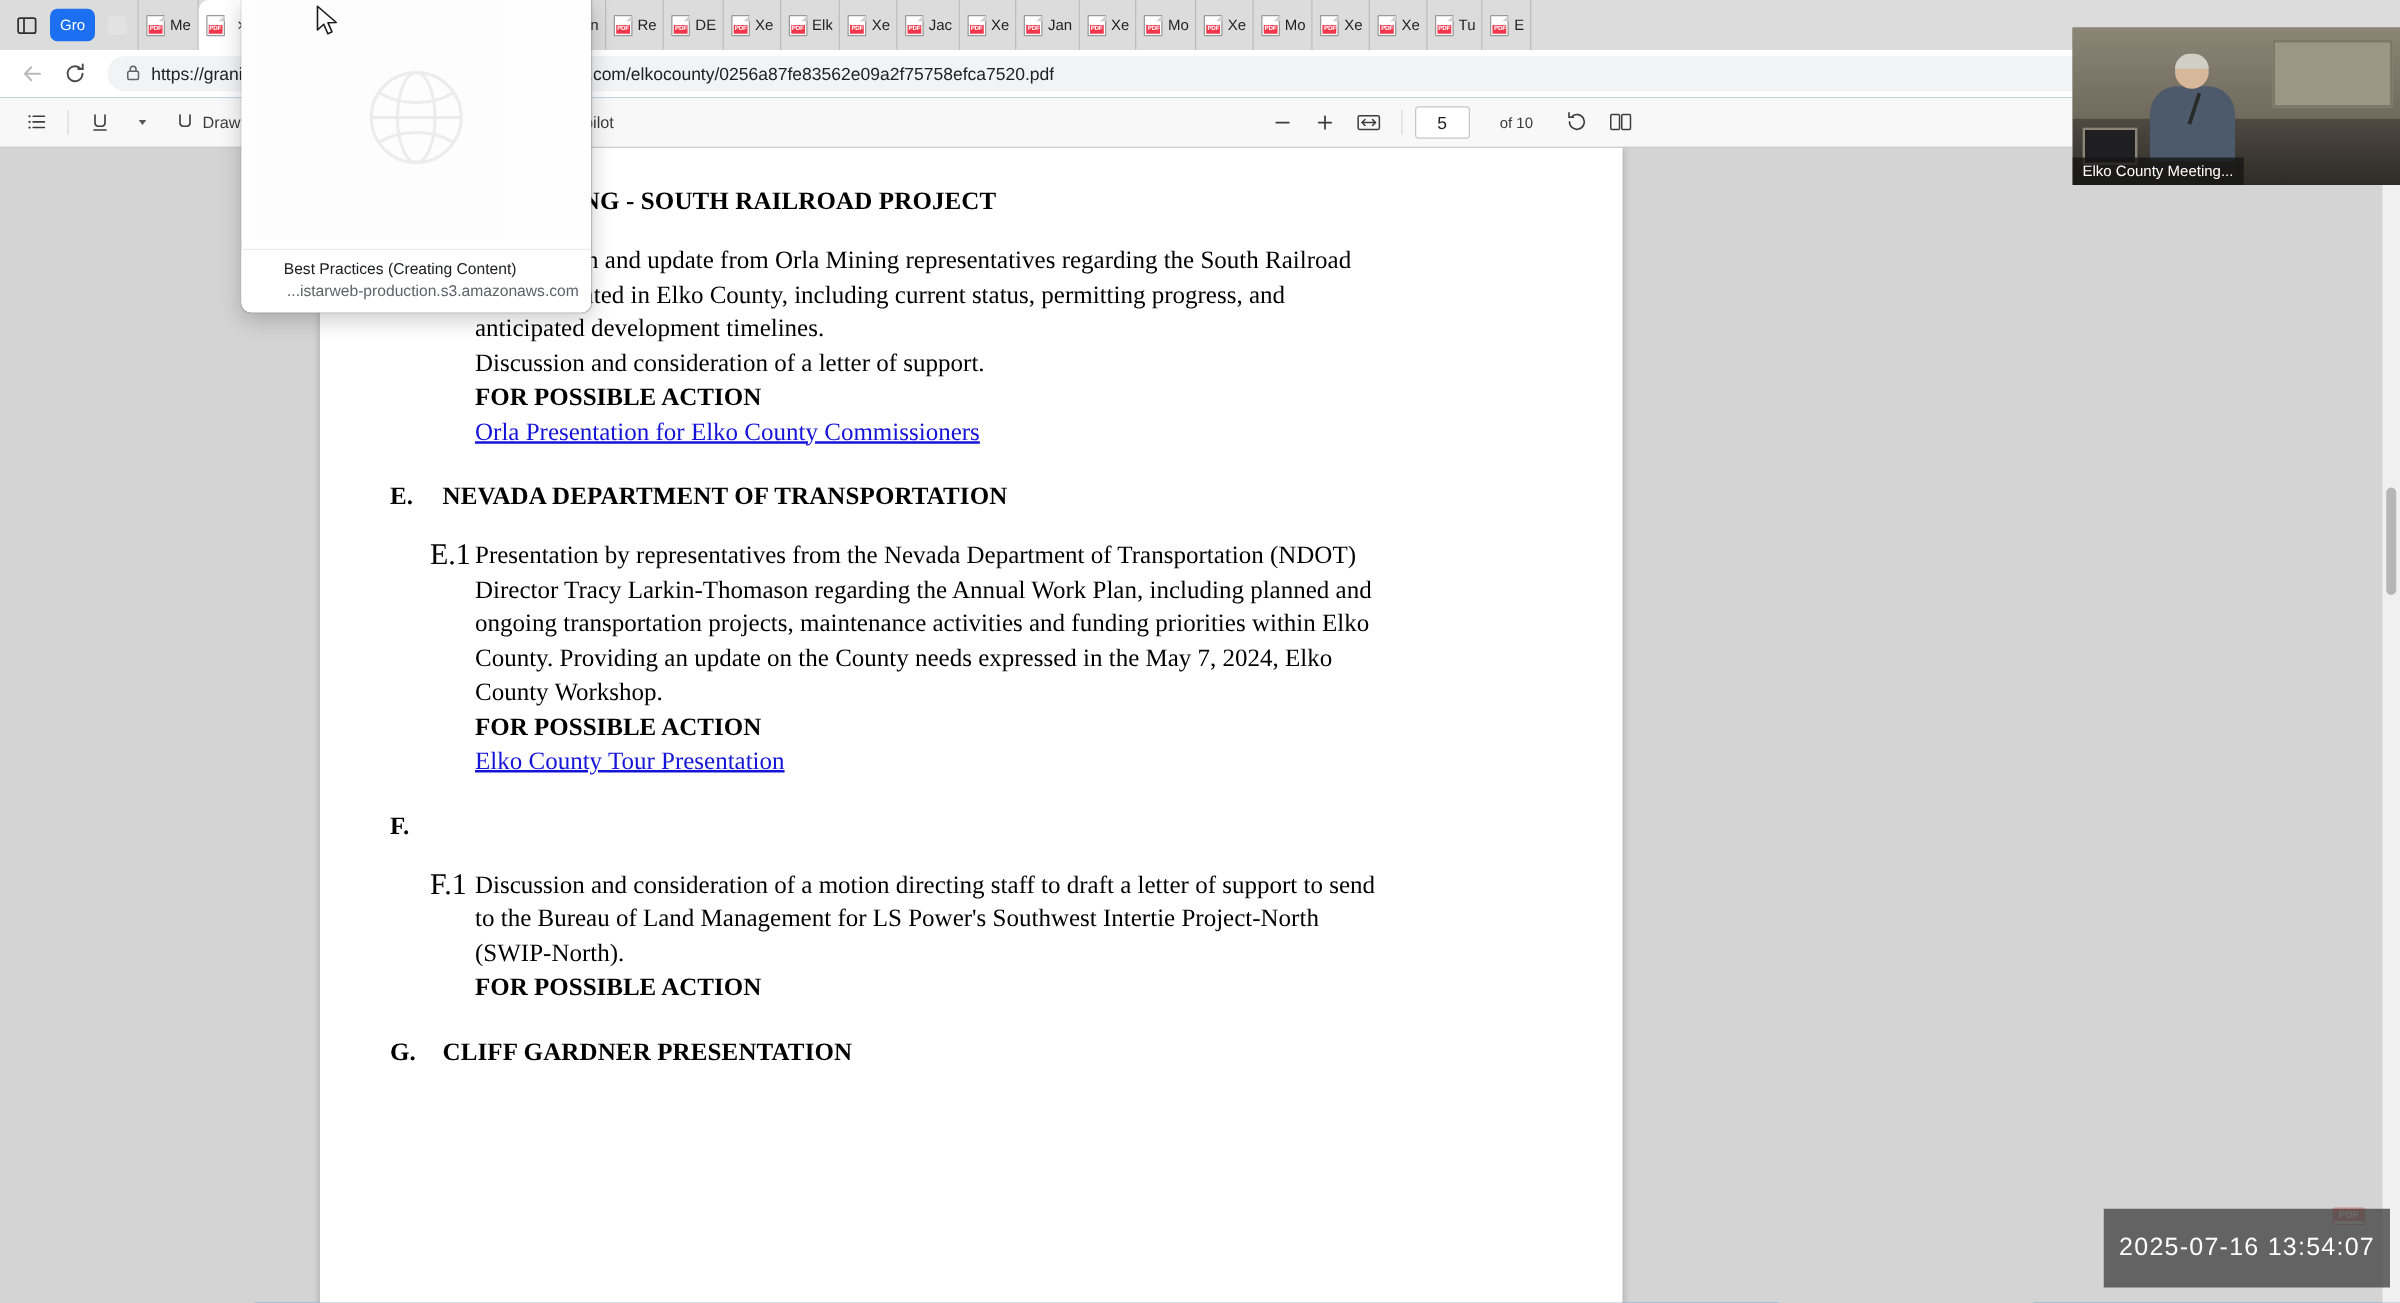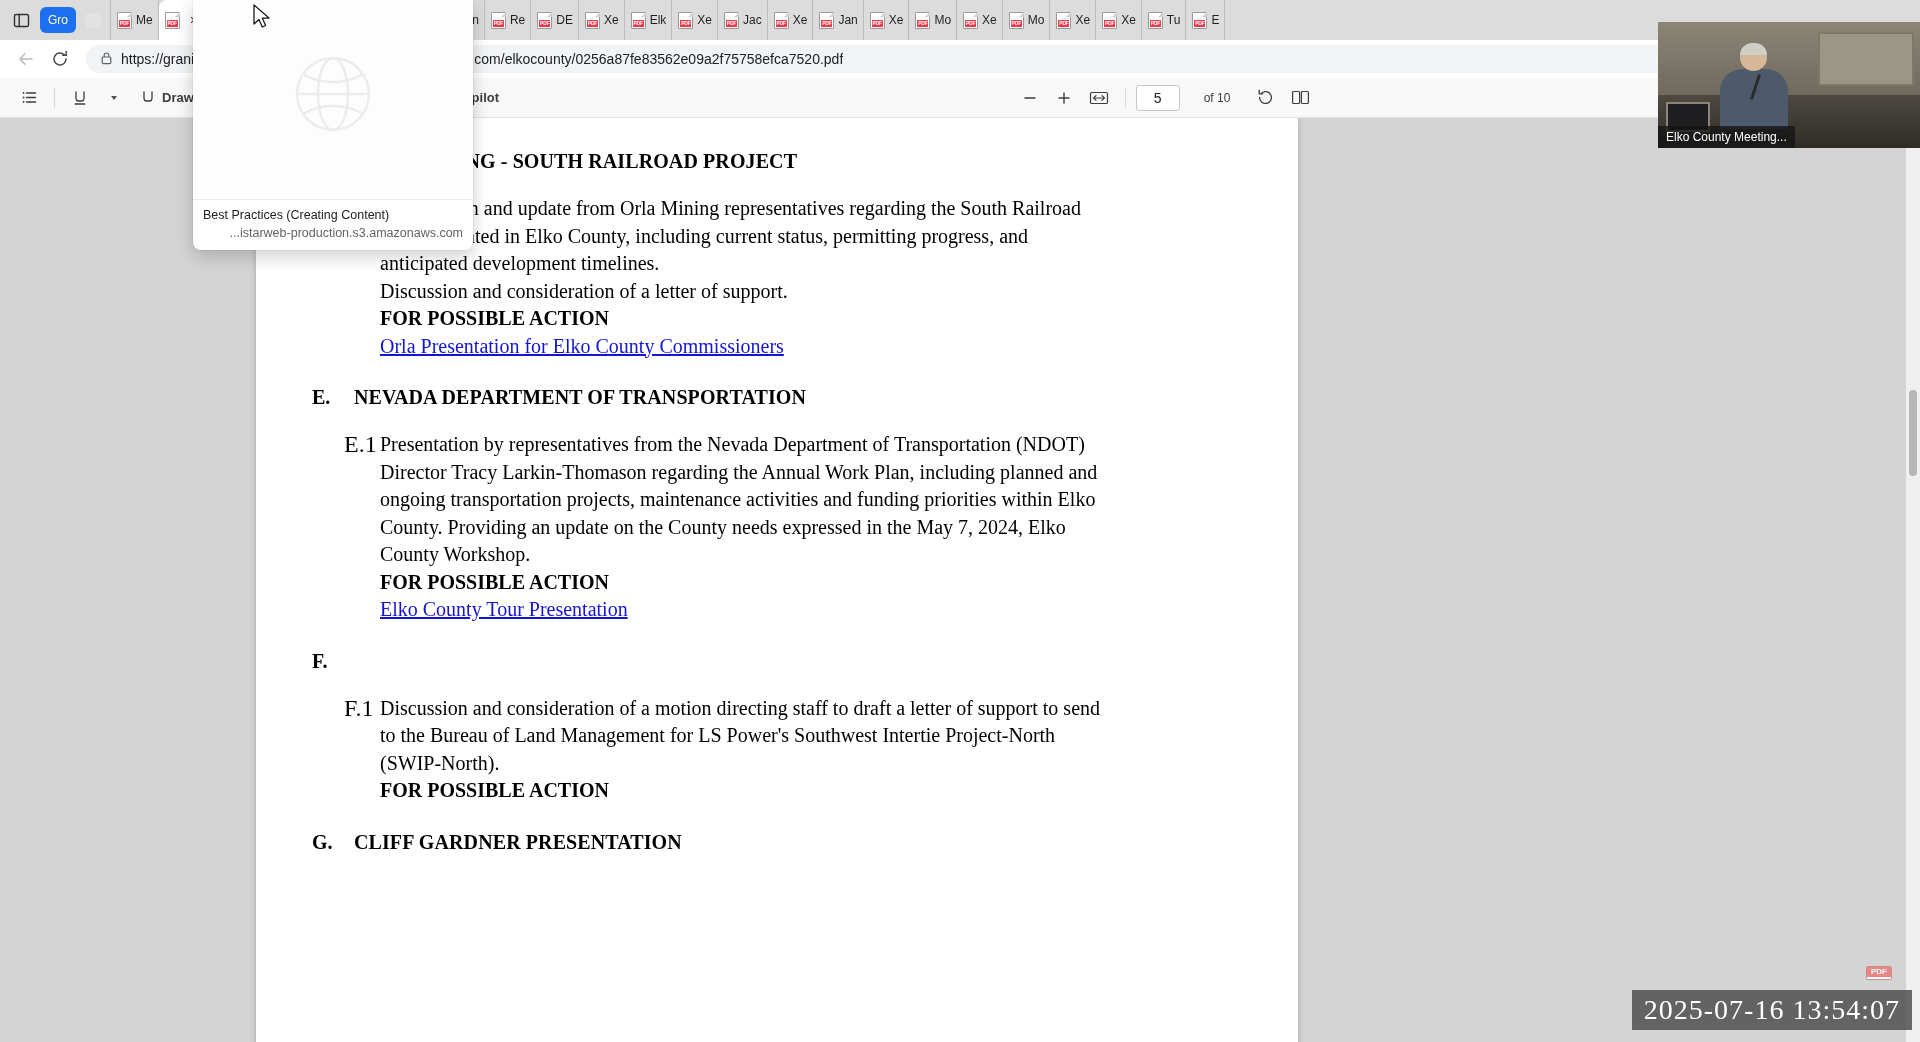--- a/index.html
+++ b/index.html
@@ -126,21 +126,21 @@
     border-bottom: 1px solid #e2e2e2;
     display: flex; align-items: center;
     padding: 0 14px;
     gap: 4px;
     font-size: 13px; color: #3a3a3a;
   }
   .pbtn {
     height: 30px; min-width: 30px;
     display: flex; align-items: center; justify-content: center;
     gap: 5px; padding: 0 6px;
-    border-radius: 4px; color: #3c3c3c; font-weight: bold;
+    border-radius: 4px; color: #3c3c3c;
   }
   .pbtn.text { padding: 0 8px; }
   .pdiv { width: 1px; height: 20px; background: #d8d8d8; margin: 0 6px; }
   .caret { width: 0; height: 0; border-left: 3.5px solid transparent;
            border-right: 3.5px solid transparent; border-top: 4px solid #555; }
   #pagebox {
     width: 44px; height: 26px;
     border: 1px solid #c8c8c8; border-radius: 3px;
     background: #fff;
     display: flex; align-items: center; justify-content: center;
@@ -192,21 +192,21 @@
     background: #fbfbfb;
     display: flex; align-items: center; justify-content: center;
     opacity: .35;
   }
   #tabpreview .ptext {
     position: absolute; left: 0; right: 0; bottom: 0;
     padding: 8px 10px 10px 10px;
     border-top: 1px solid #ececec;
     background: #fff;
   }
-  #tabpreview .ptitle { font-size: 12.5px; color: #202124; margin-bottom: 4px; }
+  #tabpreview .ptitle { font-size: 12.5px; color: #202124; margin-bottom: 4px; margin-left: 24px; }
   #tabpreview .purl { font-size: 12.5px; color: #5f6368; text-align: right; }
 
   
   #cursor { position: absolute; left: 252px; top: 4px; z-index: 60; }
 
   
   #video {
     position: absolute; right: 0; top: 22px;
     width: 262px; height: 126px;
     background: #6d6a5e;
@@ -250,23 +250,23 @@
     position: absolute; left: 3px; width: 8px;
     top: 272px; height: 86px;
     background: #b6b6b6; border-radius: 4px;
   }
 
   
   #timestamp {
     position: absolute; right: 8px; bottom: 12px;
     background: rgba(70,70,70,.80);
     color: #ffffff;
-    font-family: Liberation Serif, serif;
-    font-size: 28px; letter-spacing: 1px;
-    padding: 4px 12px;
+    font-family: Liberation Sans, sans-serif;
+    font-size: 20px; letter-spacing: 1px;
+    padding: 20px 12px;
     z-index: 55;
   }
   #pdf-badge {
     position: absolute; right: 28px; bottom: 62px;
     width: 26px; height: 14px;
     z-index: 55;
   }
   #pdf-badge .sheet {
     position: absolute; inset: 0;
     background: #ffffff; border: 1px solid #d08b8b; border-radius: 2px;

